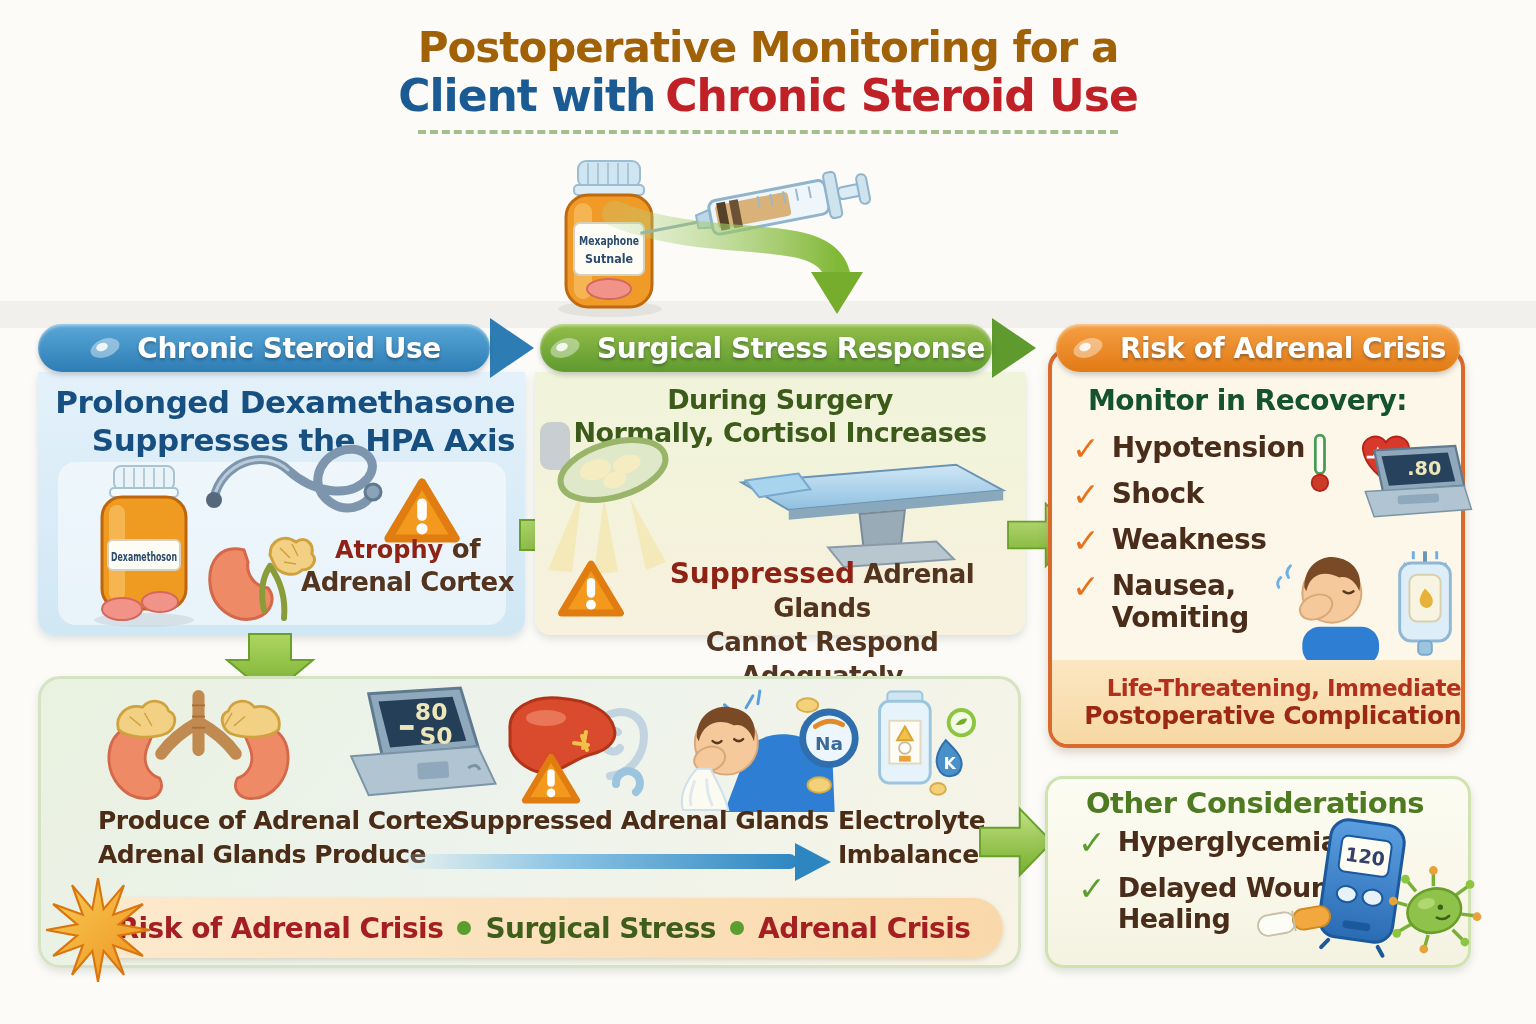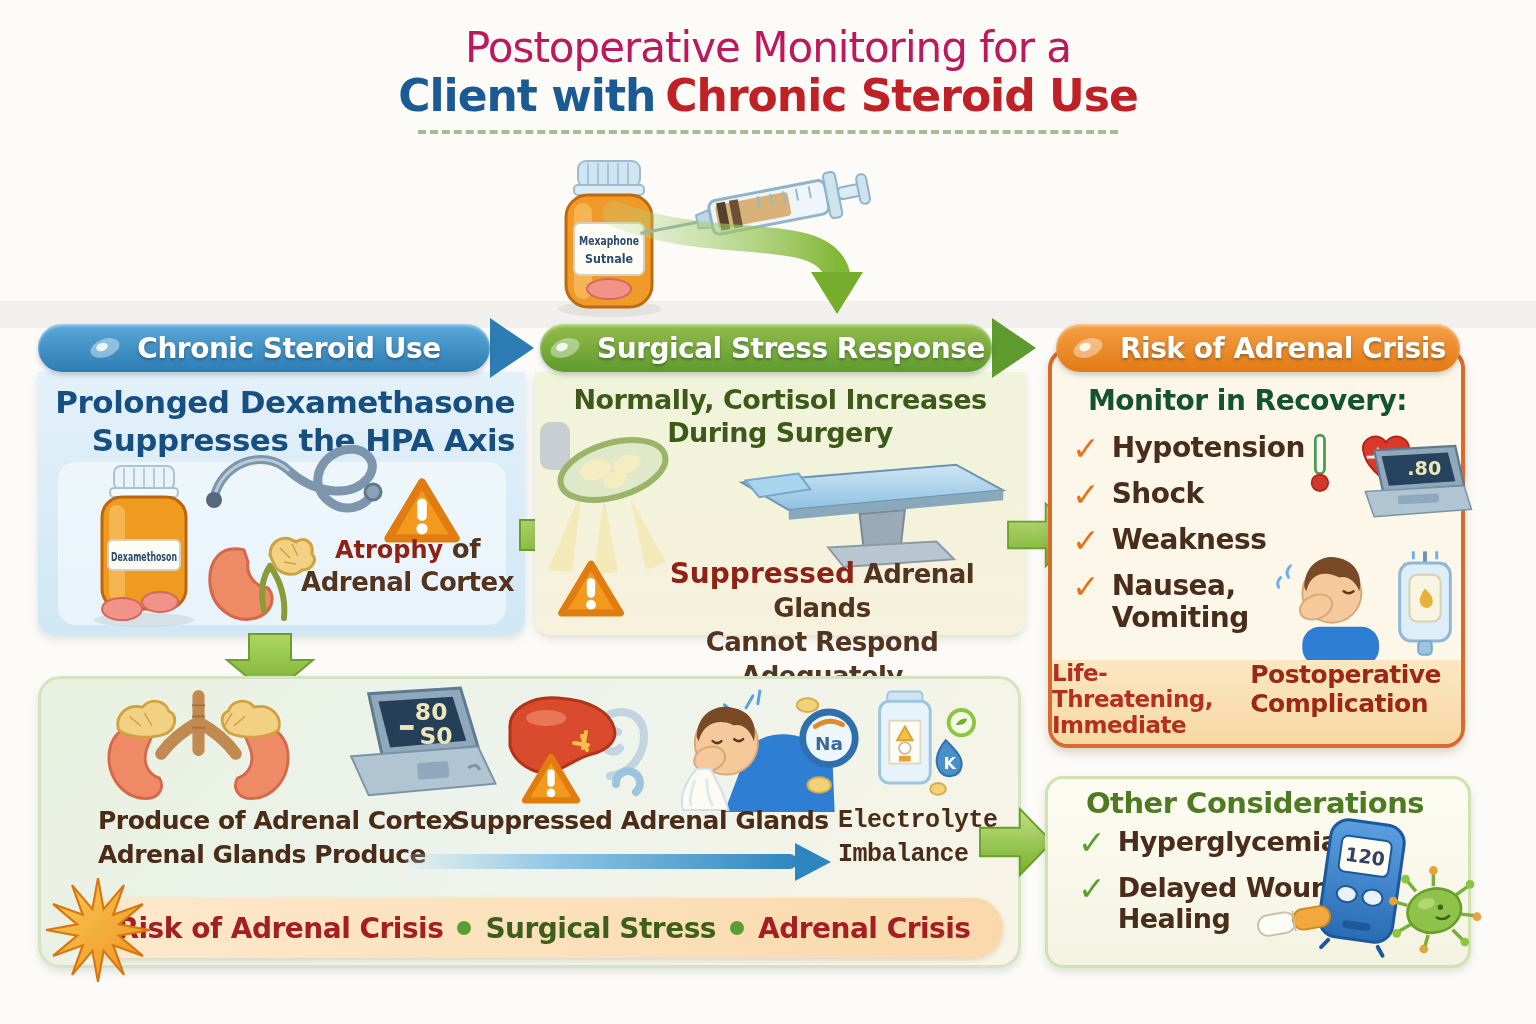--- a/index.html
+++ b/index.html
@@ -3,21 +3,21 @@
 <meta charset="utf-8">
 <style>
   html,body{margin:0;padding:0;background:#ffffff;}
   .canvas{position:relative;width:1536px;height:1024px;background:#fcfbf8;overflow:hidden;
           font-family:"DejaVu Sans",sans-serif;}
   .abs{position:absolute;}
   .svg{position:absolute;overflow:visible;}
 
   
   .title-wrap{left:378px;top:24px;width:780px;text-align:center;line-height:1.12;}
-  .title-l1{font-size:42px;font-weight:normal;color:#be185d;letter-spacing:-1px;}
+  .title-l1{font-size:42px;font-weight:bold;color:#a16207;letter-spacing:-1px;}
   .title-l2{font-size:44px;font-weight:bold;color:#1a5b94;letter-spacing:-1px;}
   .title-l2 .red{color:#bf2127;margin-left:10px;}
   .title-underline{margin:10px auto 0;width:700px;border-top:4px dashed #a3bf8e;height:0;}
 
   .band{left:0;top:301px;width:1536px;height:27px;background:#e9e8e3;opacity:.55;}
 
   
   .ribbon{height:48px;border-radius:26px;display:flex;align-items:center;justify-content:center;
           color:#fff;font-weight:bold;font-size:28px;letter-spacing:-0.5px;
           text-shadow:0 2px 3px rgba(30,40,50,.4);
@@ -31,22 +31,22 @@
   .ribbon-ico{margin-right:14px;flex:0 0 auto;}
 
   
   .panel1{left:38px;top:372px;width:487px;height:263px;border-radius:0 0 16px 16px;
           background:linear-gradient(180deg,#e4f1fa,#d0e7f4);box-shadow:0 4px 9px rgba(110,130,140,.22);}
   .panel2{left:535px;top:372px;width:490px;height:263px;border-radius:0 0 16px 16px;
           background:linear-gradient(180deg,#f0f4da,#f7f1dd);box-shadow:0 4px 9px rgba(120,130,110,.22);}
   .panel3{left:1048px;top:348px;width:409px;height:392px;border-radius:20px;background:#fdf7ea;
           border:4px solid #d96a2c;box-shadow:0 5px 10px rgba(140,110,80,.28);}
   .panel3-footer{left:1052px;top:660px;width:409px;height:84px;border-radius:0 0 15px 15px;
-          background:linear-gradient(180deg,#fbe7c2,#f7d8a4);display:flex;flex-direction:row;
-          align-items:flex-start;justify-content:center;z-index:6;}
+          background:linear-gradient(180deg,#fbe7c2,#f7d8a4);display:flex;flex-direction:column;
+          align-items:flex-end;justify-content:center;z-index:6;}
   .panel-bottom{left:38px;top:676px;width:977px;height:286px;border-radius:22px;
           background:linear-gradient(130deg,#e9f1e0,#edf3ec 45%,#f8f4e6);
           border:3px solid #d6e3c2;box-shadow:0 4px 9px rgba(120,130,110,.2);}
   .panel-other{left:1045px;top:776px;width:420px;height:186px;border-radius:18px;
           background:linear-gradient(180deg,#fdfcf2,#f4f3e2);border:3px solid #cfe2b0;
           box-shadow:0 4px 9px rgba(120,130,110,.22);}
 
   .sub-blue{color:#164f80;font-weight:bold;font-size:31px;line-height:1.22;text-align:right;letter-spacing:-0.5px;}
   .sub-green{color:#3c5a1a;font-weight:bold;font-size:27px;line-height:1.22;text-align:center;letter-spacing:-0.5px;}
   .innerbox{left:58px;top:462px;width:448px;height:163px;background:rgba(255,255,255,.5);border-radius:18px;}
@@ -235,22 +235,22 @@
         <linearGradient id="gCh1" x1="0" y1="0" x2="0" y2="1">
       <stop offset="0" stop-color="#c2e184"></stop>
           <stop offset="1" stop-color="#76ad2c"></stop>
         </linearGradient>
       </defs>
     <polygon points="0,24 42,24 42,4 76,39 42,74 42,54 0,54" fill="url(#gCh1)" stroke="#69a02a" stroke-width="2"></polygon>
   </svg>
 
   <div class="abs panel2"></div>
   <div class="abs sub-green" style="left:545px;top:384px;width:470px;">
+    <div>During Surgery</div>
     <div>Normally, Cortisol Increases</div>
-    <div>During Surgery</div>
   </div>
 
   <svg class="svg" style="left:538px;top:420px;" width="175" height="160" viewBox="0 0 175 160">
     <rect x="2" y="2" width="30" height="48" rx="10" fill="#c9ced3"></rect>
     <polygon points="44,70 10,150 34,152" fill="#f4e096" opacity="0.5"></polygon>
     <polygon points="66,78 56,154 80,152" fill="#f4e096" opacity="0.5"></polygon>
     <polygon points="92,78 108,150 128,142" fill="#f4e096" opacity="0.5"></polygon>
     <g transform="rotate(-16 75 50)">
       <ellipse cx="75" cy="50" rx="54" ry="27" fill="#dfe8c8" stroke="#9ab46a" stroke-width="6"></ellipse>
       <ellipse cx="58" cy="45" rx="16" ry="10" fill="#f6ecc2"></ellipse>
@@ -437,21 +437,21 @@
     <text x="164" y="82" text-anchor="middle" font-size="16" font-weight="bold" fill="#ffffff">K</text>
     <circle cx="176" cy="34" r="13" fill="#f4fae8" stroke="#8cc63f" stroke-width="4"></circle>
     <path d="M170 36 q6 -8 12 -6 q-2 8 -12 6" fill="#79ab30"></path>
   </svg>
 
   <div class="abs bcap" style="left:98px;top:804px;">
     <div>Produce of Adrenal Cortex</div>
     <div>Adrenal Glands Produce</div>
   </div>
   <div class="abs bcap" style="left:452px;top:804px;">Suppressed Adrenal Glands</div>
-  <div class="abs bcap" style="left:838px;top:804px;font-family:Liberation Mono, monospace;">
+  <div class="abs bcap" style="left:838px;top:804px;">
     <div>Electrolyte</div>
     <div>Imbalance</div>
   </div>
 
   <div class="abs blue-arrow-body"></div>
   <div class="abs blue-arrow-head"></div>
 
   <div class="abs banner">
     <span class="banner-red">Risk of Adrenal Crisis</span>
     <span class="banner-dot"></span>

